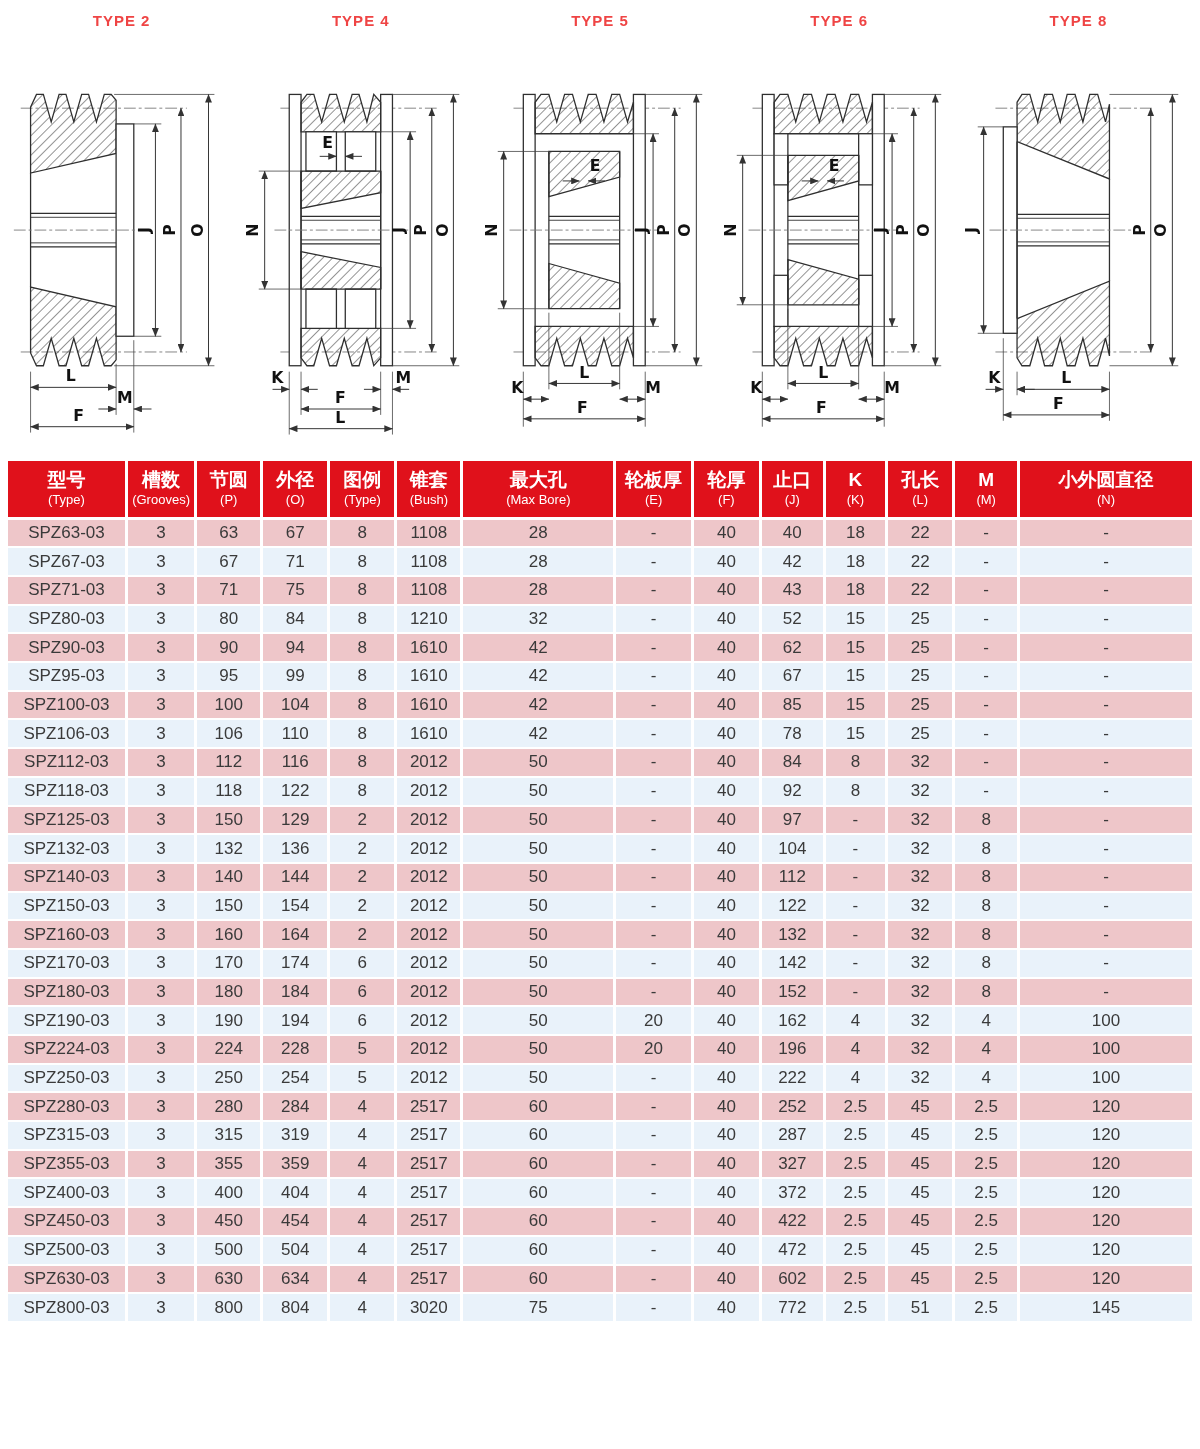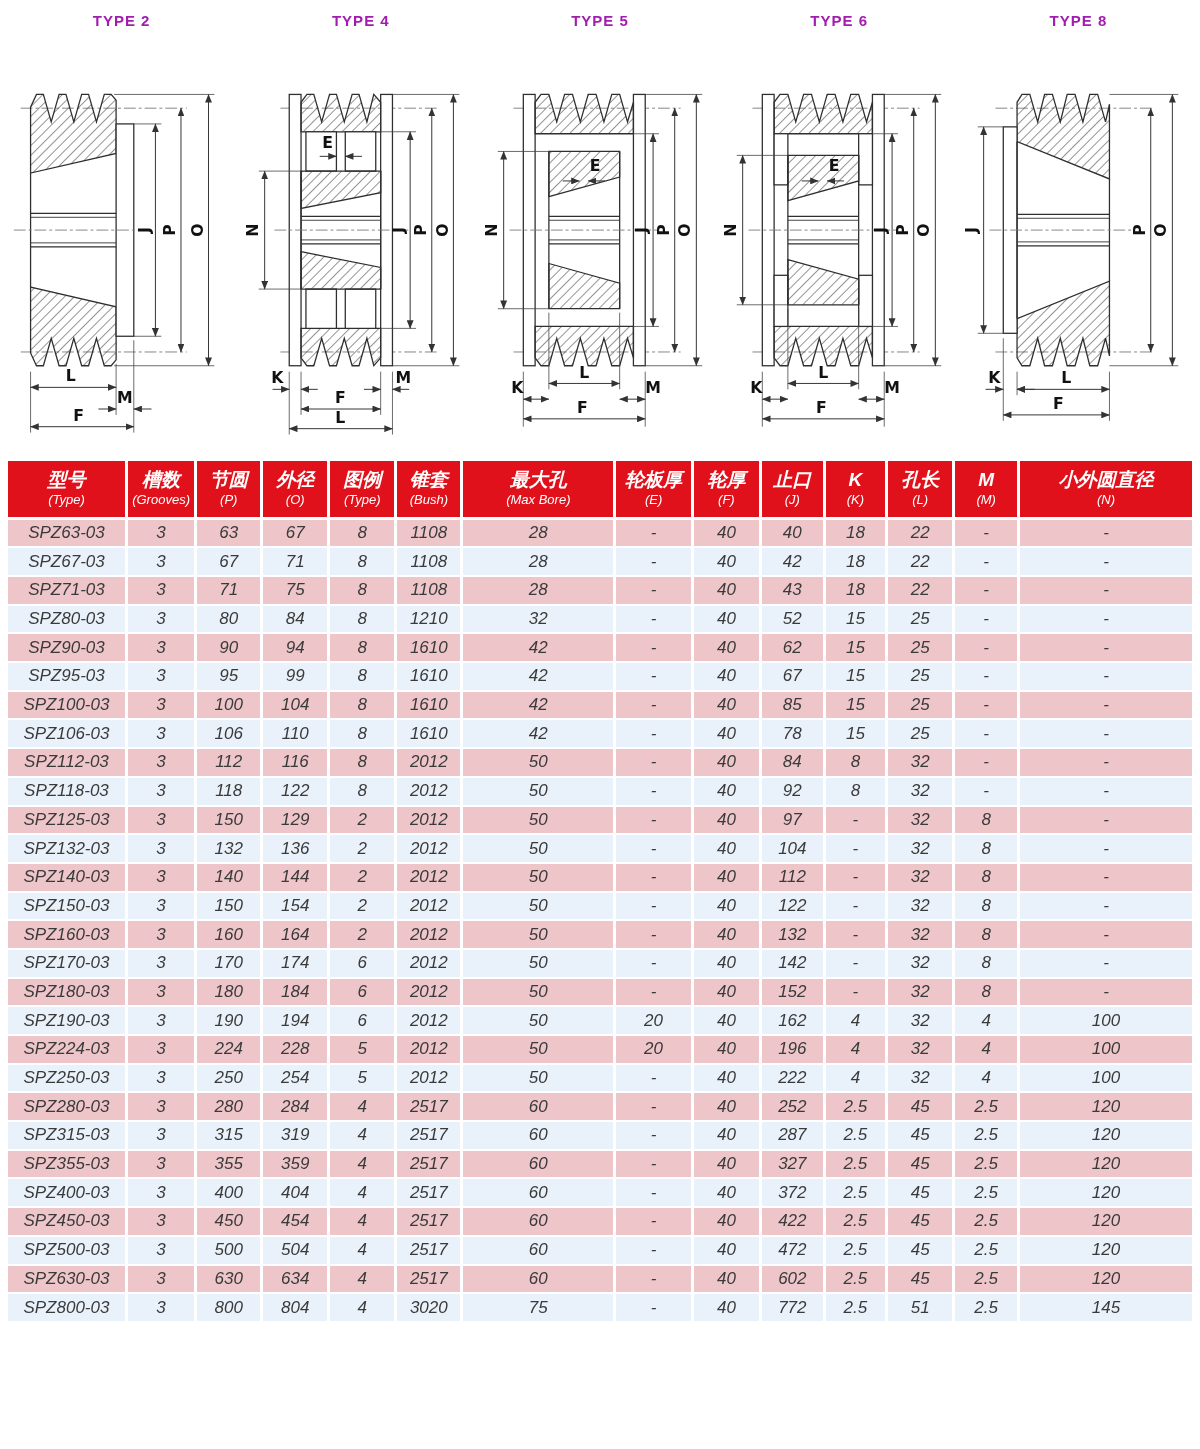--- a/index.html
+++ b/index.html
@@ -2,35 +2,35 @@
 <html><head>
 <meta charset="utf-8">
 <style>
   html,body{margin:0;padding:0;background:#fff;}
   .page{width:1200px;height:1449px;background:#fff;overflow:hidden;
         font-family:"Liberation Sans","DejaVu Sans",sans-serif;}
 
   
   .diagrams{display:flex;height:452px;padding:0 2px;}
   .diagram{flex:1;text-align:center;}
-  .diagram h3{margin:12px 0 2px;font-size:15px;font-weight:700;color:#a21caf;
+  .diagram h3{margin:12px 0 2px;font-size:15px;font-weight:700;color:#ef4444;
               letter-spacing:1px;font-family:"Liberation Sans",sans-serif;}
   .diagram svg{display:block;margin:0 auto;}
 
   .hat{fill:url(#hatch);stroke:#2f2f2f;stroke-width:1.3;}
   .wht{fill:#ffffff;stroke:#2f2f2f;stroke-width:1.3;}
   .ln{stroke:#2f2f2f;stroke-width:1.3;fill:none;}
   .thin{stroke:#2f2f2f;stroke-width:0.9;fill:none;}
   .dim{stroke:#333;stroke-width:1;fill:none;}
   .ext{stroke:#444;stroke-width:0.8;fill:none;}
   .cl{stroke:#777;stroke-width:0.9;fill:none;stroke-dasharray:12 3 3 3;}
   .dl{font:600 16px "DejaVu Sans",sans-serif;fill:#111;}
 
   
-  .tbl-wrap{padding:9px 8px;font-style:italic;}
+  .tbl-wrap{padding:9px 8px;}
   table{width:100%;border-collapse:collapse;table-layout:fixed;}
   thead th{background:#e0111b;color:#fff;padding:7px 0 9px;vertical-align:middle;
            border-right:3px solid #fff;border-bottom:3px solid #fff;}
   thead th:last-child{border-right:none;}
   th .zh{font-size:19px;font-weight:700;line-height:1.3;}
   th .en{font-size:13px;font-weight:400;line-height:1.15;}
   tbody td{text-align:center;font-size:17px;color:#3a3a3a;height:26.7px;padding:0;
            border-right:3px solid #fff;border-bottom:2.5px solid #fff;white-space:nowrap;}
   tbody td:last-child{border-right:none;}
   tbody tr:nth-child(odd) td{background:#eec6c9;}

